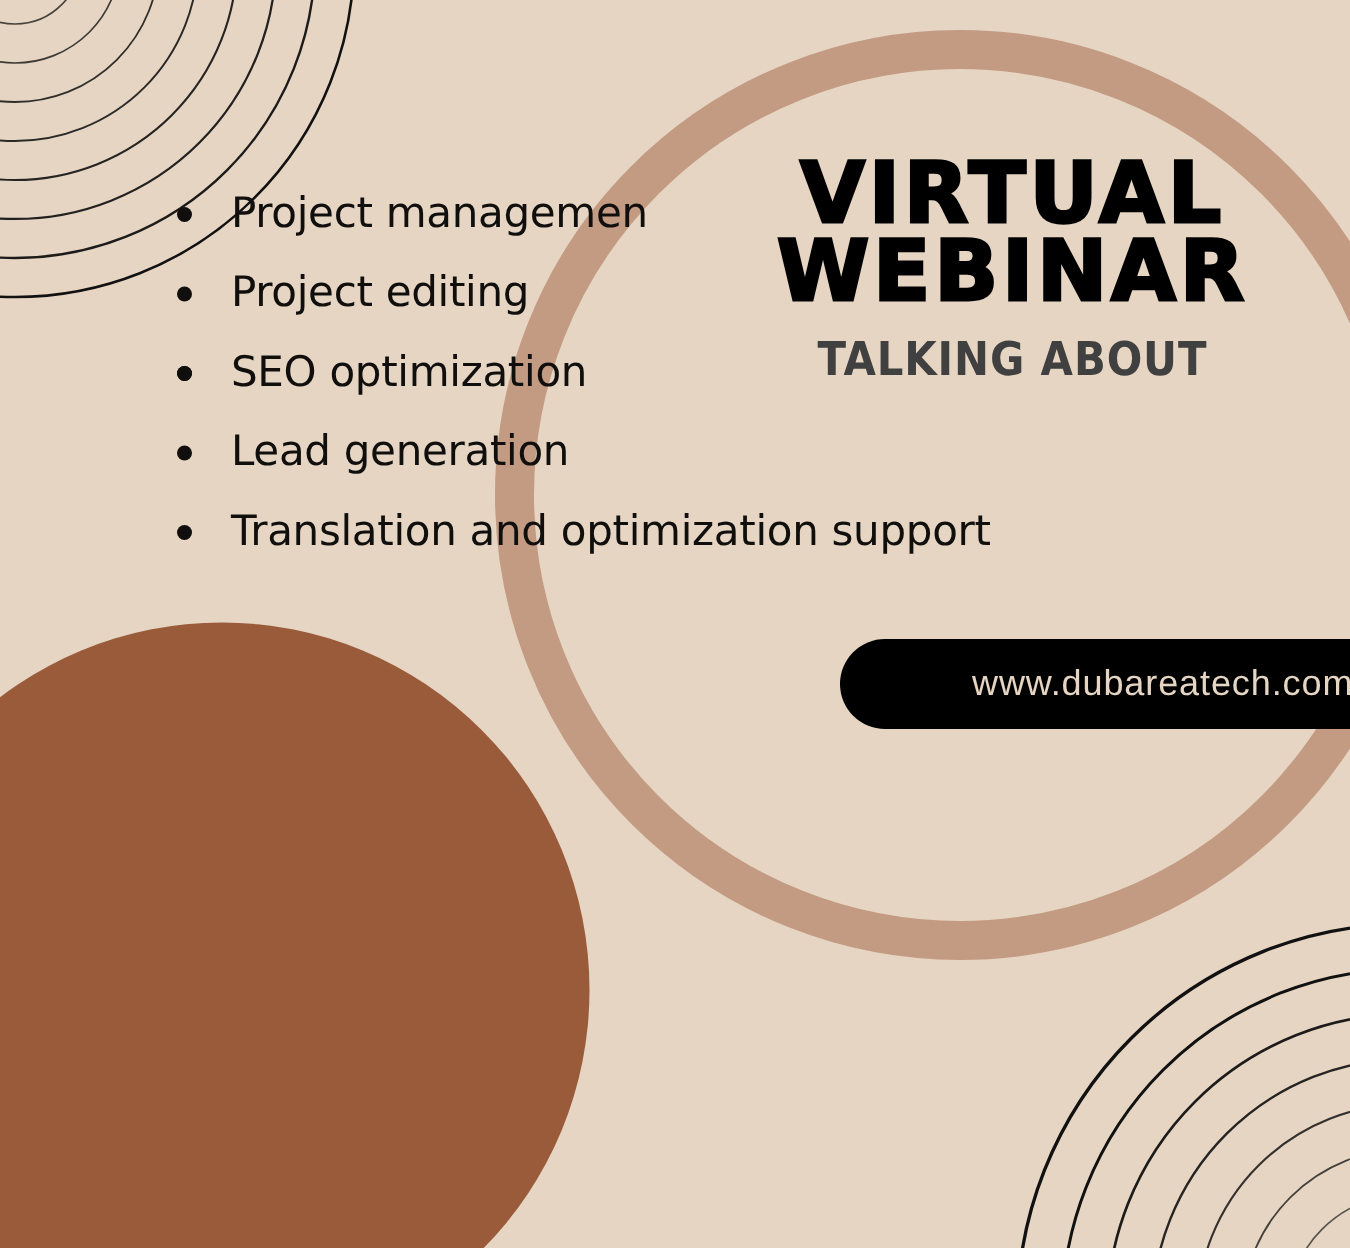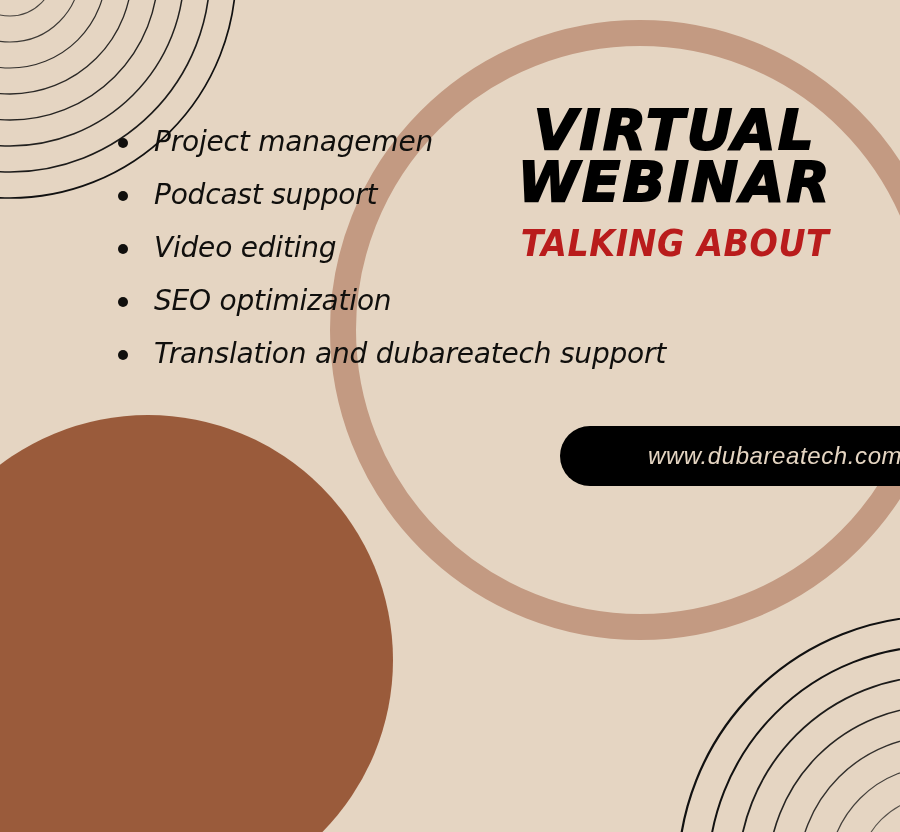--- a/index.html
+++ b/index.html
@@ -31,21 +31,20 @@
     pointer-events: none;
   }
 
   
   .content {
     position: absolute;
     left: 0;
     top: 0;
     width: 900px;
     height: 832px;
-    font-style: italic;
   }
 
   
   .service-list {
     position: absolute;
     left: 112px;
     top: 120px;
     margin: 0;
     padding: 0;
     list-style: none;
@@ -86,24 +85,24 @@
     font-size: 56px;
     line-height: 0.93;
     letter-spacing: 2.5px;
     color: #000000;
     text-transform: uppercase;
     -webkit-text-stroke: 2px #000000;
   }
   .subhead-line {
     font-family: "DejaVu Sans Condensed", "Liberation Sans Narrow", "Liberation Sans", sans-serif;
     font-weight: 700;
-    font-size: 37px;
+    font-size: 31px;
     line-height: 1.32;
     letter-spacing: 0.6px;
-    color: #b91c1c;
+    color: #404040;
     text-transform: uppercase;
   }
   .subhead-first {
     margin-top: 12px;
   }
 
   
   .url-pill {
     position: absolute;
     left: 560px;
@@ -162,33 +161,36 @@
 
   <div class="content">
 
     <ul class="service-list">
       <li class="service-item">
         <span class="bullet-dot"></span>
         <span>Project managemen</span>
       </li>
       <li class="service-item">
         <span class="bullet-dot"></span>
-        <span>Podcast support</span>
-      </li>
-      <li class="service-item">
-        <span class="bullet-dot"></span>
-        <span>Video editing</span>
+        <span>Project editing</span>
+      </li>
+      <li class="service-item">
+        <span class="bullet-dot"></span>
       </li>
       <li class="service-item">
         <span class="bullet-dot"></span>
         <span>SEO optimization</span>
       </li>
       <li class="service-item">
         <span class="bullet-dot"></span>
-        <span>Translation and dubareatech support</span>
+        <span>Lead generation</span>
+      </li>
+      <li class="service-item">
+        <span class="bullet-dot"></span>
+        <span>Translation and optimization support</span>
       </li>
     </ul>
 
     <div class="headline-block">
       <div class="headline-line">VIRTUAL</div>
       <div class="headline-line">WEBINAR</div>
       <div class="subhead-line subhead-first">TALKING ABOUT</div>
     </div>
 
     <div class="url-pill">

